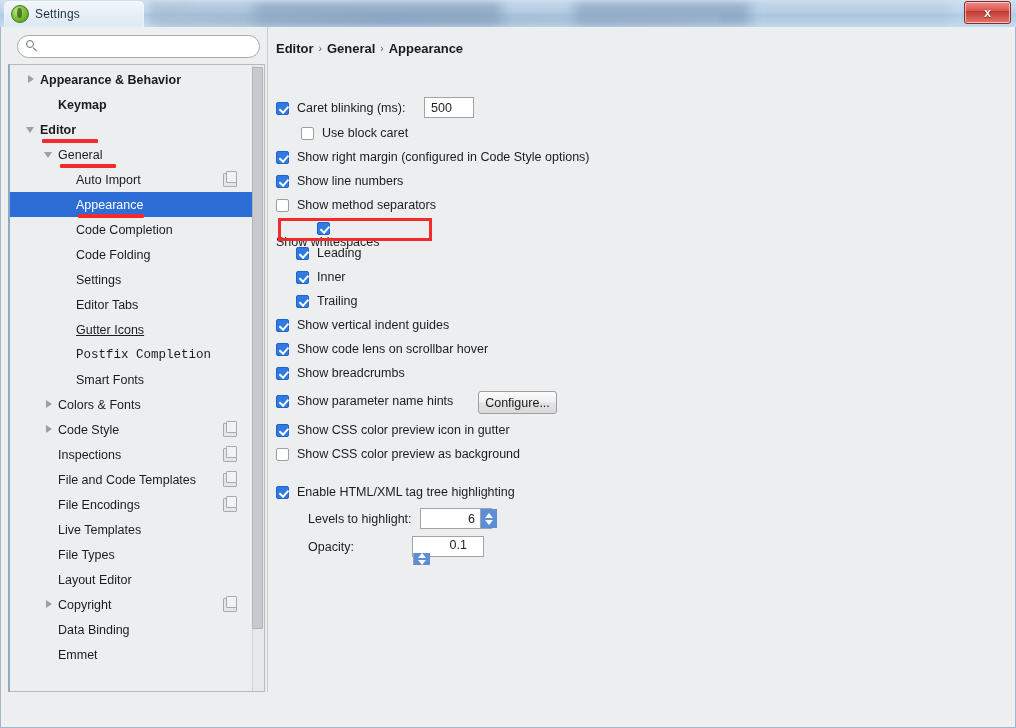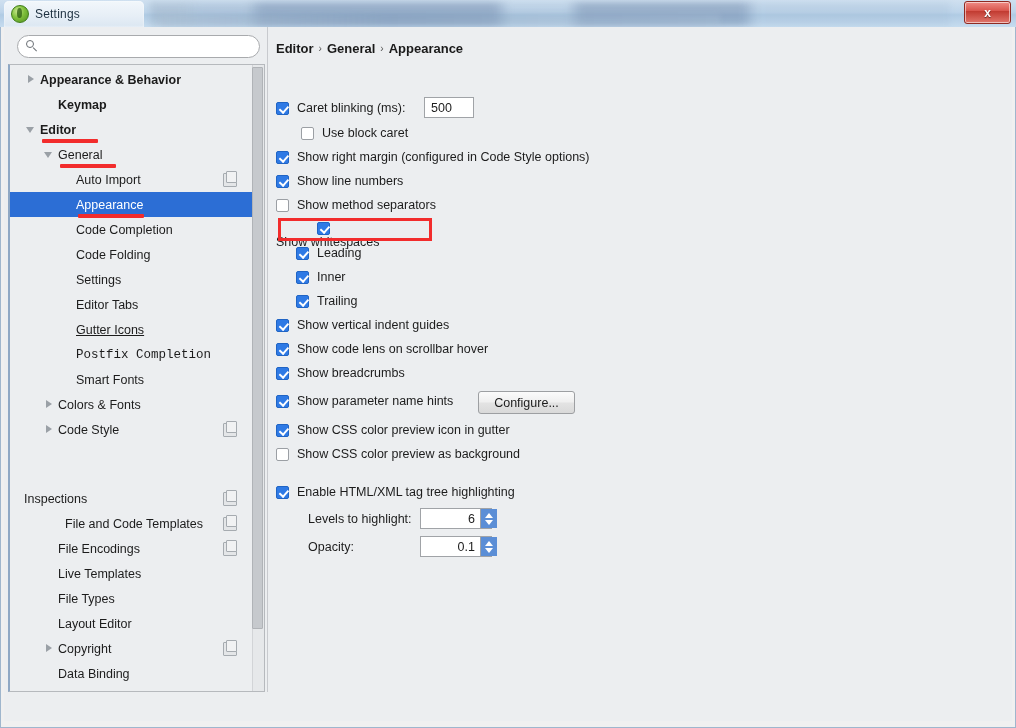--- a/index.html
+++ b/index.html
@@ -249,21 +249,21 @@
 
   .btn {
     background: linear-gradient(to bottom, #fbfbfb 0%, #efefef 48%, #e3e3e3 52%, #d9d9d9 100%);
     border: 1px solid #9d9fa2; border-radius: 3px;
     font-family: "Liberation Sans", sans-serif; font-size: 12.5px; color: #1c1c1c;
     display: flex; align-items: center; justify-content: center;
     cursor: pointer; box-sizing: border-box;
   }
   #configure-btn {
     position: absolute; left: 210px; top: 364px;
-    width: 97px; height: 23px;
+    width: 79px; height: 23px;
   }
 
   
   #ann-rect {
     position: absolute; left: 274px; top: 191px;
     width: 154px; height: 23px;
     border: 3px solid #f22c2c;
     box-sizing: border-box;
     pointer-events: none;
   }
@@ -392,26 +392,26 @@
             </div>
             <div class="tree-row" style="padding-left: 34px;">
               <span class="arrow collapsed"></span>
               <span class="lbl">Colors &amp; Fonts</span>
             </div>
             <div class="tree-row" style="padding-left: 34px;">
               <span class="arrow collapsed"></span>
               <span class="lbl">Code Style</span>
               <span class="scope-icon"></span>
             </div>
-            <div class="tree-row" style=" margin-top: 44px;">
+            <div class="tree-row" style="padding-left: 34px;">
               <span class="arrow"></span>
               <span class="lbl">Inspections</span>
               <span class="scope-icon"></span>
             </div>
-            <div class="tree-row" style="padding-left: 34px; gap: 7px;">
+            <div class="tree-row" style="padding-left: 34px;">
               <span class="arrow"></span>
               <span class="lbl">File and Code Templates</span>
               <span class="scope-icon"></span>
             </div>
             <div class="tree-row" style="padding-left: 34px;">
               <span class="arrow"></span>
               <span class="lbl">File Encodings</span>
               <span class="scope-icon"></span>
             </div>
             <div class="tree-row" style="padding-left: 34px;">
@@ -529,21 +529,21 @@
         <span class="spin-label" style="left:40px; top:485px;">Levels to highlight:</span>
         <div class="spinner" style="position:absolute; left:152px; top:481px; width:72px;">
           <input type="text" value="6" style="">
           <div class="arrows">
             <span class="up"></span>
               <span class="dn"></span>
           </div>
         </div>
 
         <span class="spin-label" style="left:40px; top:513px;">Opacity:</span>
-        <div class="spinner" style="position:absolute; left:152px; top:509px; width:72px;">
+        <div class="spinner" style="position:absolute; left:144px; top:509px; width:72px;flex-direction:column;">
           <input type="text" value="0.1" style="">
           <div class="arrows">
             <span class="up"></span>
               <span class="dn"></span>
           </div>
         </div>
 
       </div>
 
       <div id="ann-rect" style="border-color: rgb(242, 44, 44);"></div>

